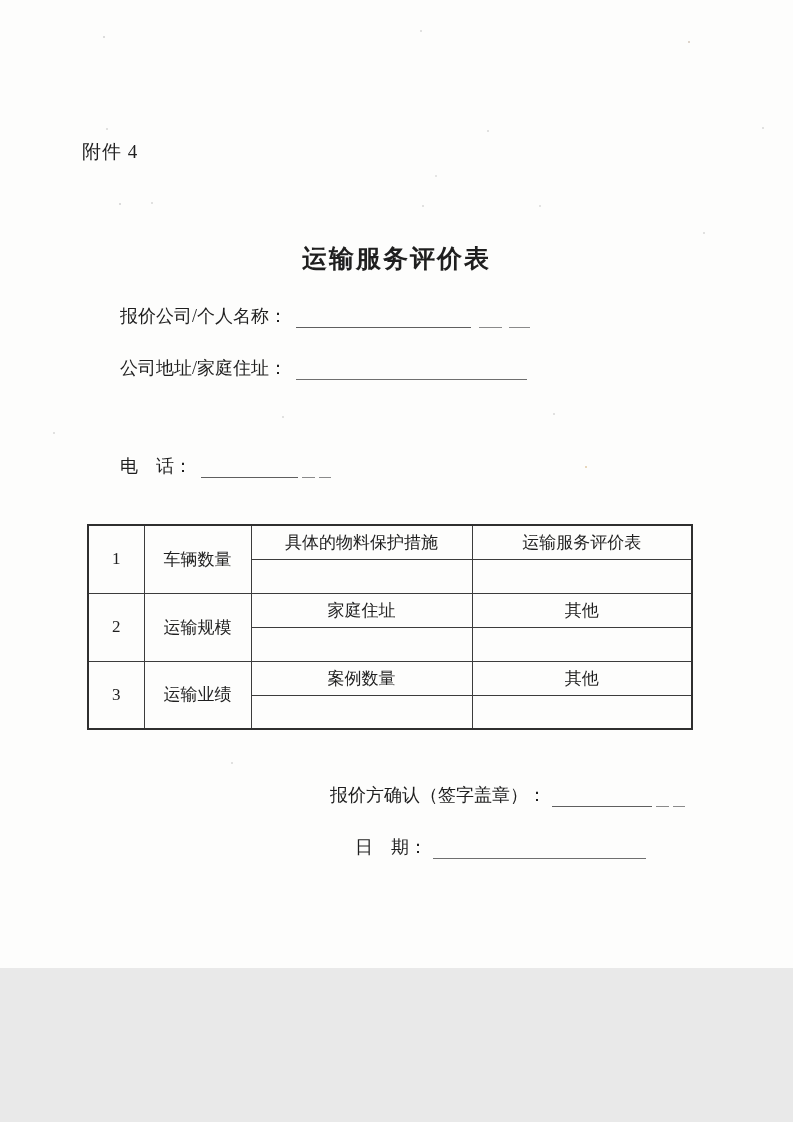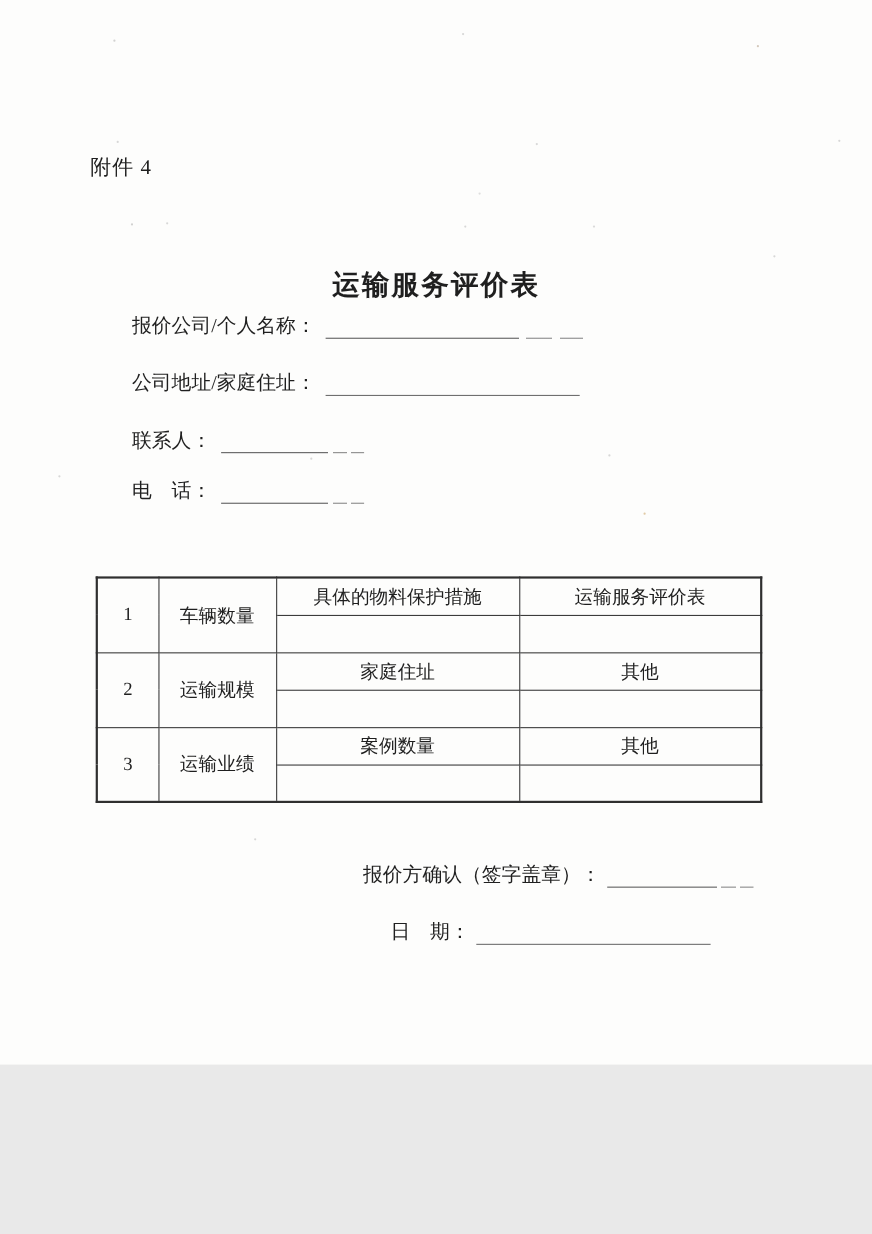--- a/index.html
+++ b/index.html
@@ -56,21 +56,21 @@
   .doc-title {
     position: absolute; left: 0; top: 194px; width: 100%;
     text-align: center; font-size: 25px; font-weight: bold;
     letter-spacing: 2px;
     margin-top: 48px;
   }
   .field-row {
     position: absolute; left: 120px; height: 26px;
     font-size: 18px; white-space: nowrap;
   }
-  .field-row .lbl { display: inline-block; vertical-align: bottom; }
+  .field-row .lbl { display: inline-block; vertical-align: bottom; margin-top: 20px; }
   .blank-line {
     display: inline-block; vertical-align: bottom;
     height: 24px; margin-left: 9px;
   }
   .solid { border-bottom: 1px solid #6f6f6f; }
   
   .broken {
     background: linear-gradient(to right,
       #5f5f5f 0 75%, transparent 75% 78%,
       #8a8a8a 78% 88%, transparent 88% 91%,
@@ -108,23 +108,20 @@
   <div class="doc-title">运输服务评价表</div>
 
   <div class="field-row" style="top:284px">
     <span class="lbl">报价公司/个人名称：</span><span class="blank-line broken" style="width:234px"></span>
   </div>
 
   <div class="field-row" style="top:336px">
     <span class="lbl">公司地址/家庭住址：</span><span class="blank-line solid" style="width:231px"></span>
   </div>
 
-  <div class="field-row" style="top:388px">
-    <span class="lbl">联系人：</span><span class="blank-line broken" style="width:130px"></span>
-  </div>
 
   <div class="field-row" style="top:434px">
     <span class="lbl">电　话：</span><span class="blank-line broken" style="width:130px"></span>
   </div>
 
   <table class="eval-table">
     <colgroup>
       <col style="width:56px">
         <col style="width:107px">
       <col style="width:221px">

